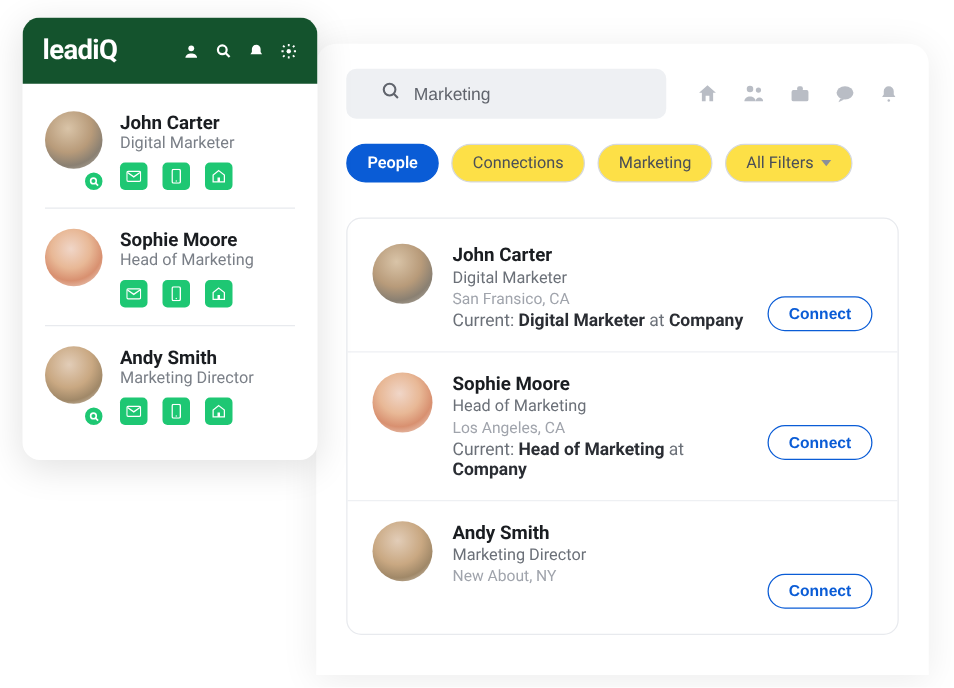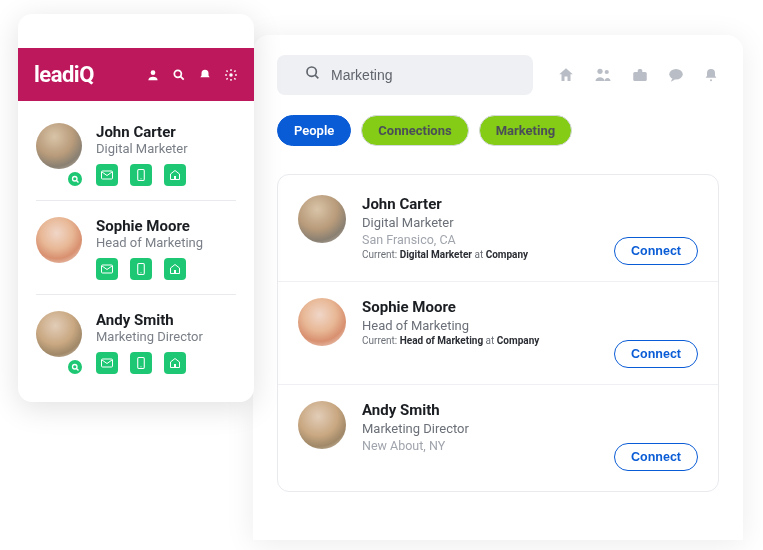--- a/index.html
+++ b/index.html
@@ -61,26 +61,25 @@
     display: flex;
     gap: 10px;
     margin-bottom: 28px;
   }
   .filter-pill {
     border: 1px solid #d5d8dd;
     border-radius: 999px;
     padding: 7px 16px;
     font-size: 13px;
     color: #4a4f57;
-    background: #84cc16;
+    background: #fde047;
     cursor: pointer;
     display: flex;
     align-items: center;
     gap: 6px;
-    font-weight: bold;
   }
   .filter-pill.active {
     background: #0a5cd6;
     border-color: #0a5cd6;
     color: #fff;
     font-weight: 600;
   }
   .caret-down {
     width: 0; height: 0;
     border-left: 4px solid transparent;
@@ -126,21 +125,21 @@
     font-size: 13px;
     color: #6b7078;
     margin-bottom: 2px;
   }
   .result-loc {
     font-size: 12.5px;
     color: #a0a4ac;
     margin-bottom: 2px;
   }
   .result-current {
-    font-size: 10px;
+    font-size: 14px;
     color: #6b7078;
   }
   .result-current .lbl { color: #6b7078; }
   .result-current .role { font-weight: 700; color: #2a2d33; }
   .result-current .at { color: #6b7078; }
   .result-current .company { font-weight: 700; color: #2a2d33; }
   .connect-btn {
     border: 1.5px solid #0a5cd6;
     color: #0a5cd6;
     background: #fff;
@@ -158,26 +157,25 @@
     position: absolute;
     left: 18px;
     top: 14px;
     width: 236px;
     background: #fff;
     border-radius: 14px;
     box-shadow: 0 6px 30px rgba(0,0,0,0.12);
     overflow: hidden;
   }
   .widget-header {
-    background: #be185d;
+    background: #14532d;
     padding: 14px 16px;
     display: flex;
     align-items: center;
     justify-content: space-between;
-    margin-top: 34px;
   }
   .logo {
     color: #fff;
     font-size: 22px;
     font-weight: 700;
     letter-spacing: -0.5px;
     display: flex;
     align-items: baseline;
   }
   .widget-header-icons {
@@ -296,20 +294,24 @@
   <div class="filter-row">
     <div class="filter-pill active">
         <span>People</span>
       </div>
     <div class="filter-pill">
         <span>Connections</span>
       </div>
     <div class="filter-pill">
         <span>Marketing</span>
       </div>
+    <div class="filter-pill">
+      <span>All Filters</span>
+      <span class="caret-down"></span>
+    </div>
   </div>
 
 
   <div class="results-card">
 
     <div class="result-item">
       <div class="avatar av1"></div>
       <div class="result-info">
         <div class="result-name">John Carter</div>
         <div class="result-title">Digital Marketer</div>
@@ -322,20 +324,21 @@
         </div>
       </div>
       <button class="connect-btn">Connect</button>
     </div>
 
     <div class="result-item">
       <div class="avatar av2"></div>
       <div class="result-info">
         <div class="result-name">Sophie Moore</div>
         <div class="result-title">Head of Marketing</div>
+        <div class="result-loc">Los Angeles, CA</div>
         <div class="result-current">
           <span class="lbl">Current:</span>
           <span class="role">Head of Marketing</span>
           <span class="at">at</span>
           <span class="company">Company</span>
         </div>
       </div>
       <button class="connect-btn">Connect</button>
     </div>
 

